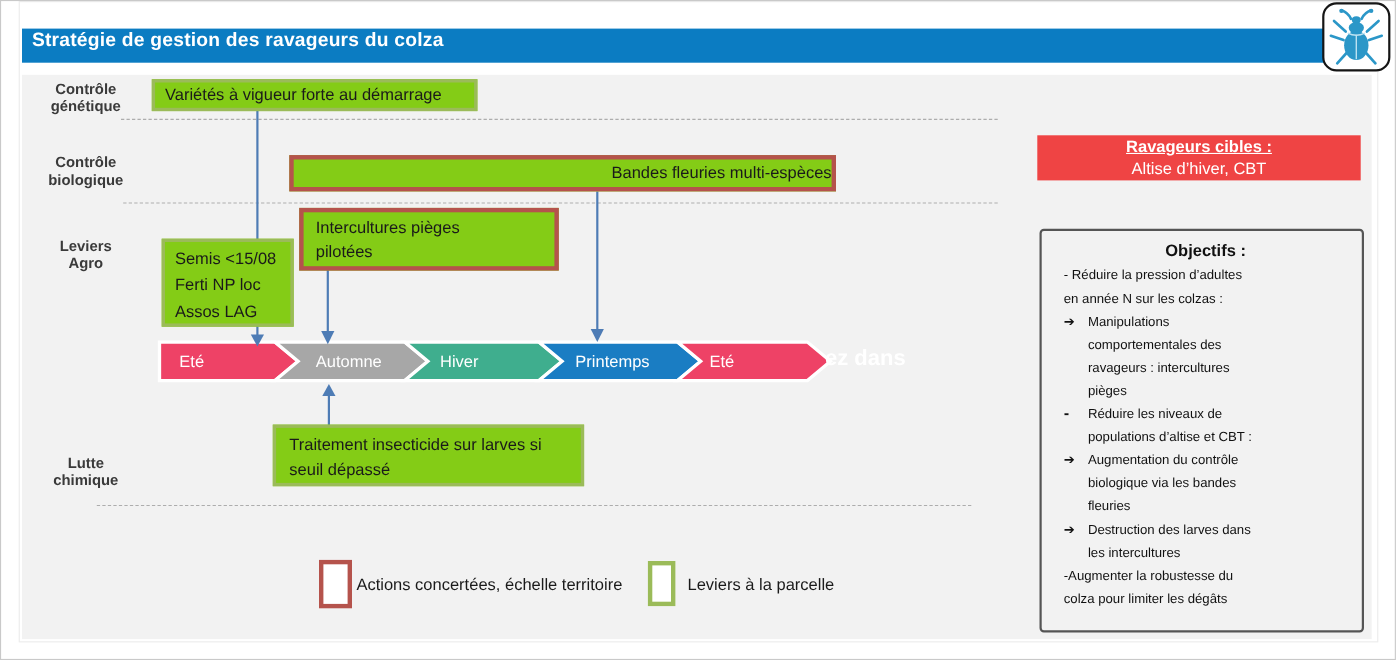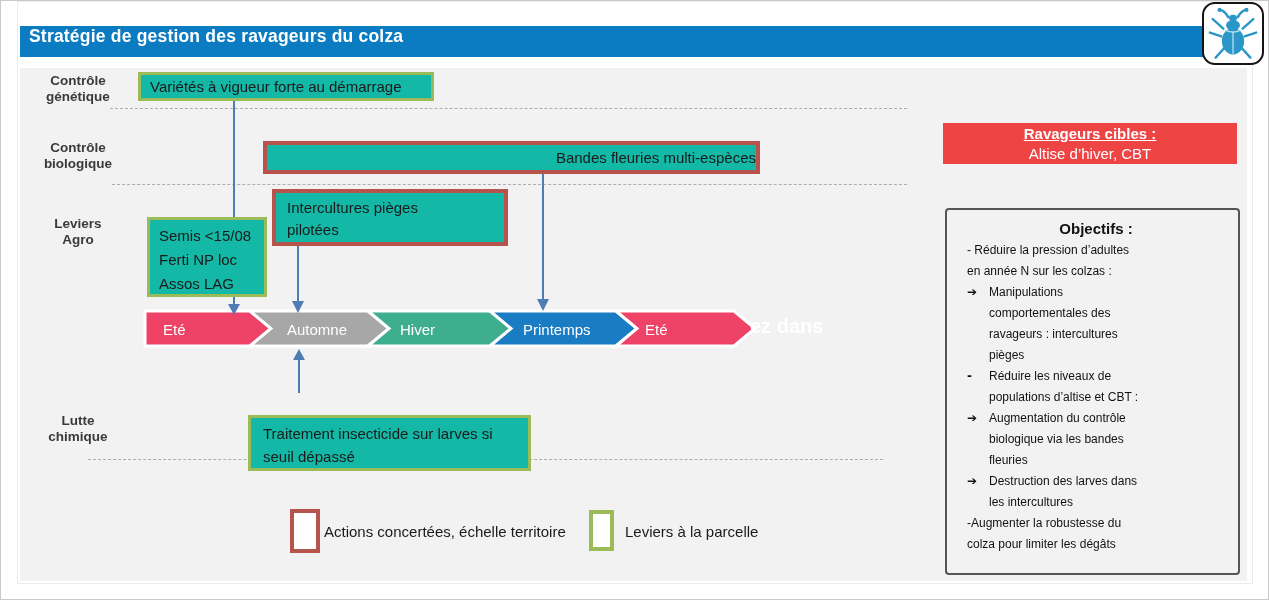--- a/index.html
+++ b/index.html
@@ -22,21 +22,21 @@
   }
   .row-label{
     position:absolute;width:104px;text-align:center;font-weight:bold;font-size:13.5px;
     color:#3a3a3a;line-height:16px;white-space:pre-line;z-index:3;
   }
   .dash{position:absolute;border-top:1px dashed #adadad;height:0;z-index:2;}
   .diagram-svg{position:absolute;left:0;top:0;width:1269px;height:600px;z-index:3;pointer-events:none;}
   .season-label{position:absolute;top:321px;color:#fff;font-size:15px;font-weight:400;z-index:4;}
   .ghost-text{position:absolute;left:750px;top:315px;color:#fff;font-size:20px;font-weight:bold;z-index:4;}
   .box{
-    position:absolute;background:#14b8a6;box-sizing:border-box;font-size:15px;color:#1a1a1a;
+    position:absolute;background:#84cc16;box-sizing:border-box;font-size:15px;color:#1a1a1a;
     white-space:pre-line;z-index:5;
   }
   .box.parcel{border:3.5px solid #9BBB59;}
   .box.territory{border:4px solid #B5534C;}
   .pests-box{
     position:absolute;left:943px;top:123px;width:294px;height:41px;background:#ef4444;color:#fff;
     text-align:center;font-size:15px;line-height:20px;box-sizing:border-box;padding-top:1px;z-index:5;
   }
   .pests-box .pt{font-weight:bold;text-decoration:underline;}
   .objectives{
@@ -125,21 +125,21 @@
 <span class="season-label" style="left:645px;">Eté</span>
 <span class="ghost-text">ez dans</span>
 
 <div class="box parcel" style="left:138px;top:72px;width:296px;height:29px;padding:3px 6px 0 9px;">Variétés à vigueur forte au démarrage</div>
 <div class="box territory" style="left:263px;top:141px;width:497px;height:33px;padding-top:4px;text-align:right;">Bandes fleuries multi-espèces</div>
 <div class="box territory" style="left:272px;top:189px;width:236px;height:57px;padding:4px 6px 0 11px;line-height:22px;">Intercultures pièges
 pilotées</div>
 <div class="box parcel" style="left:147px;top:217px;width:120px;height:80px;padding:4px 0 0 9px;line-height:24px;">Semis &lt;15/08
 Ferti NP loc
 Assos LAG</div>
-<div class="box parcel" style="left:248px;top:415px;width:283px;height:56px;padding:4px 6px 0 12px;line-height:23px;">Traitement insecticide sur larves si
+<div class="box parcel" style="left:248px;top:386px;width:283px;height:56px;padding:4px 6px 0 12px;line-height:23px;">Traitement insecticide sur larves si
 seuil dépassé</div>
 
 <div class="pests-box">
   <div class="pt">Ravageurs cibles :</div>
   <div>Altise d’hiver, CBT</div>
 </div>
 
 <div class="objectives">
   <div class="obj-title">Objectifs :</div>
   <div class="obj-item">

